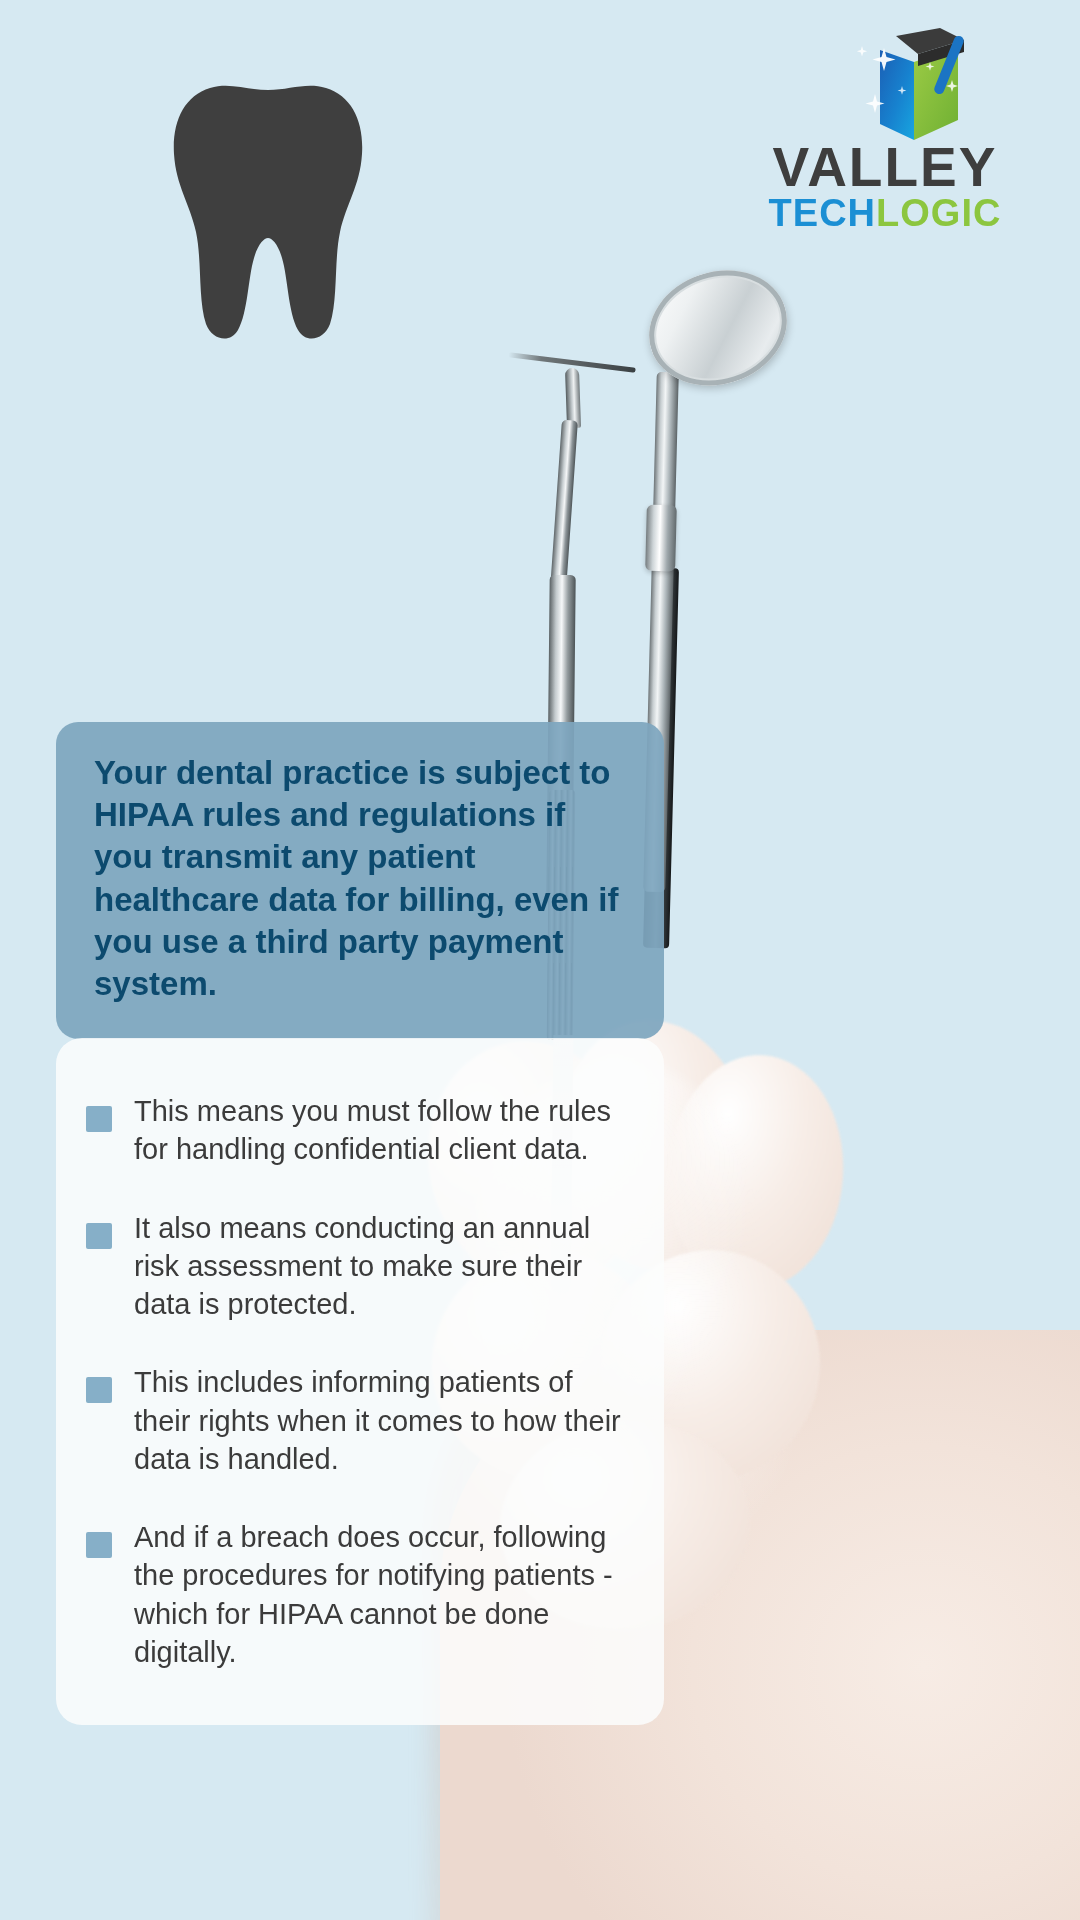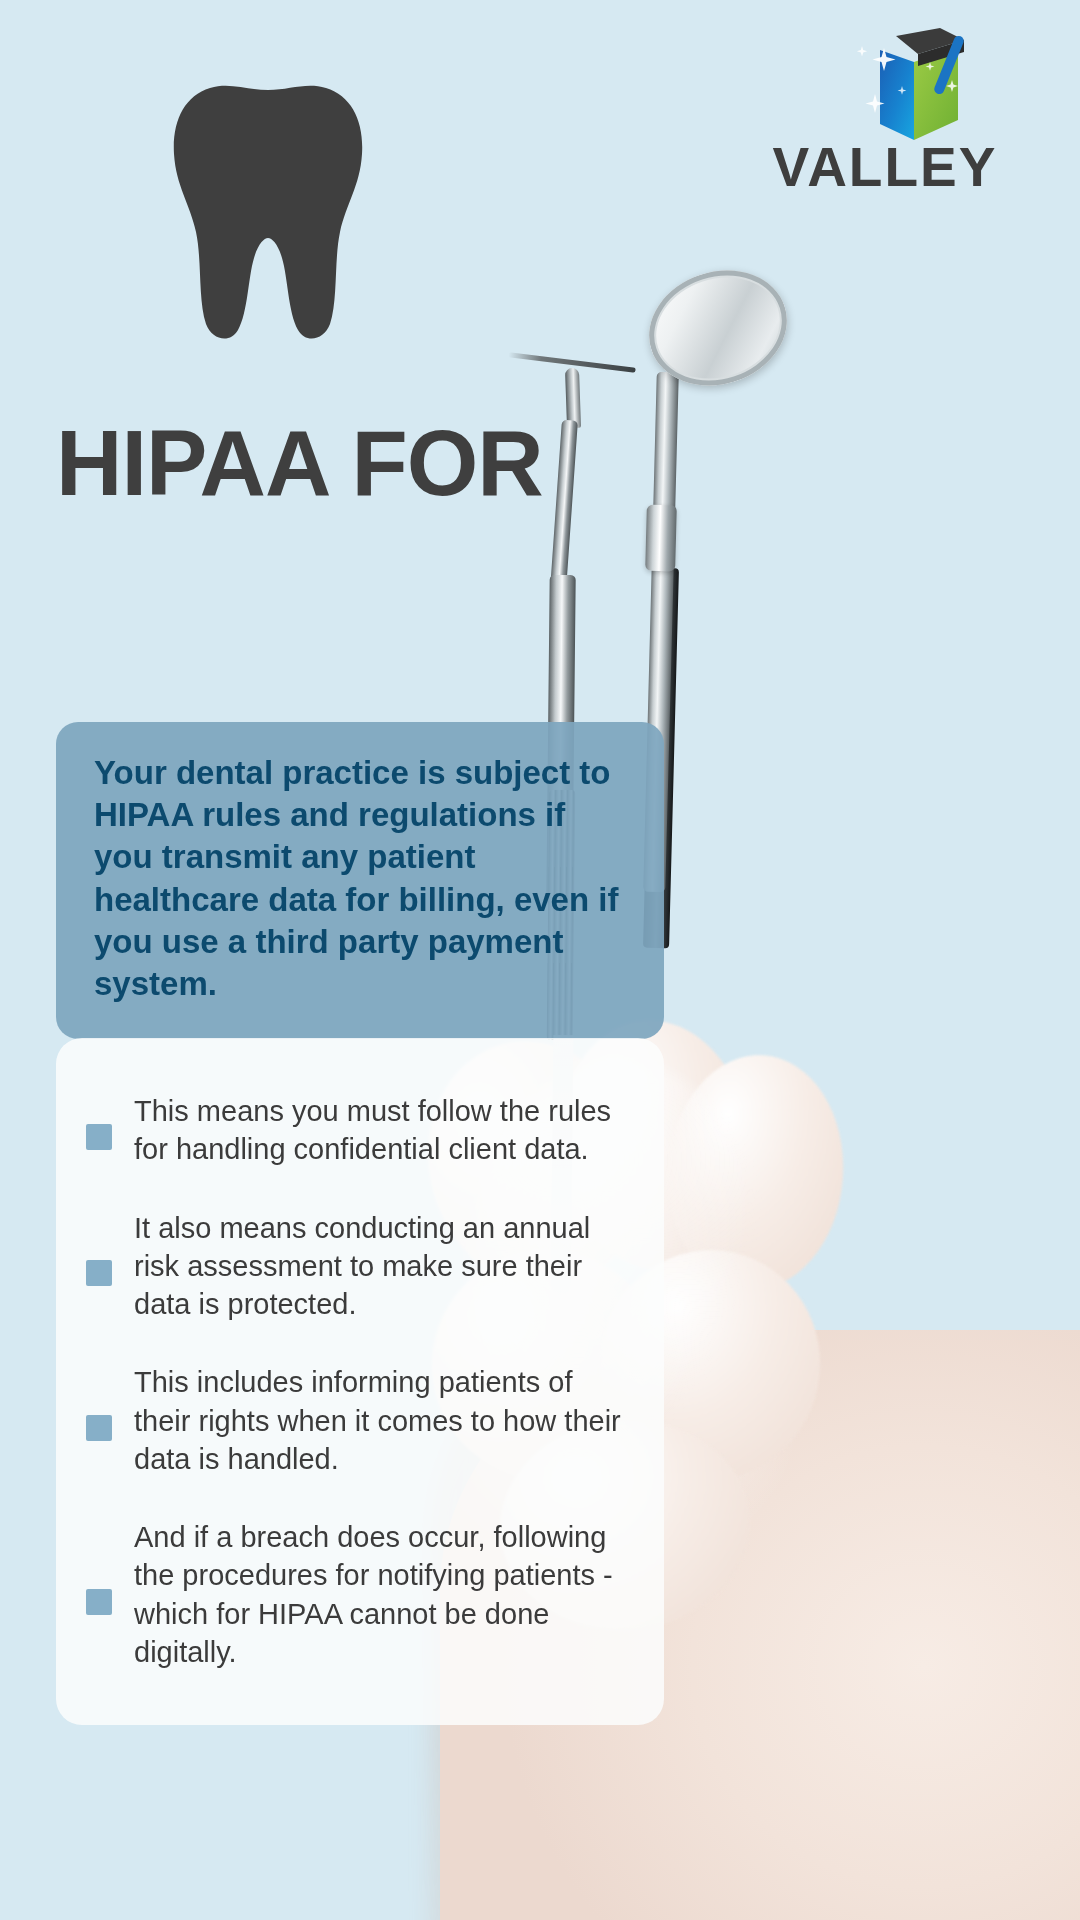--- a/index.html
+++ b/index.html
@@ -283,21 +283,21 @@
     left: 56px;
     top: 1038px;
     width: 608px;
     box-sizing: border-box;
     padding: 54px 40px 50px 30px;
     background: rgba(252,253,253,0.86);
     border-radius: 26px;
   }
   .bullet {
     display: flex;
-    align-items: center;
+    align-items: flex-start;
     margin-bottom: 40px;
   }
   .bullet:last-child { margin-bottom: 4px; }
   .bullet-marker {
     flex: 0 0 auto;
     width: 26px;
     height: 26px;
     background: #86afc8;
     margin-right: 22px;
     margin-top: 14px;
@@ -366,24 +366,24 @@
       <g fill="#ffffff">
         <path d="M44 20 l2.5 9 9 2.5 -9 2.5 -2.5 9 -2.5 -9 -9 -2.5 9 -2.5 z" opacity="0.95"></path>
         <path d="M35 66 l2 7.5 7.5 2 -7.5 2 -2 7.5 -2 -7.5 -7.5 -2 7.5 -2 z" opacity="0.9"></path>
         <path d="M22 18 l1.2 4 4 1.2 -4 1.2 -1.2 4 -1.2 -4 -4 -1.2 4 -1.2 z" opacity="0.85"></path>
         <path d="M90 34 l1 3.4 3.4 1 -3.4 1 -1 3.4 -1 -3.4 -3.4 -1 3.4 -1 z" opacity="0.85"></path>
         <path d="M62 58 l1 3.4 3.4 1 -3.4 1 -1 3.4 -1 -3.4 -3.4 -1 3.4 -1 z" opacity="0.8"></path>
         <path d="M112 52 l1.4 4.6 4.6 1.4 -4.6 1.4 -1.4 4.6 -1.4 -4.6 -4.6 -1.4 4.6 -1.4 z" opacity="0.85"></path>
       </g>
     </svg>
     <div class="logo-word">VALLEY</div>
+    <div class="logo-word2"><span class="logo-tech">TECH</span><span class="logo-logic">LOGIC</span></div>
   </div>
 
   <h1 class="headline">
-    <span>HIPAA FOR</span>
   </h1>
 
   <div class="callout">
     <span>Your dental practice is subject to HIPAA rules and regulations if you transmit any patient healthcare data for billing, even if you use a third party payment system.</span>
   </div>
 
   <div class="card">
     <div class="bullet">
       <span class="bullet-marker"></span>
       <span class="bullet-text">This means you must follow the rules for handling confidential client data.</span>

